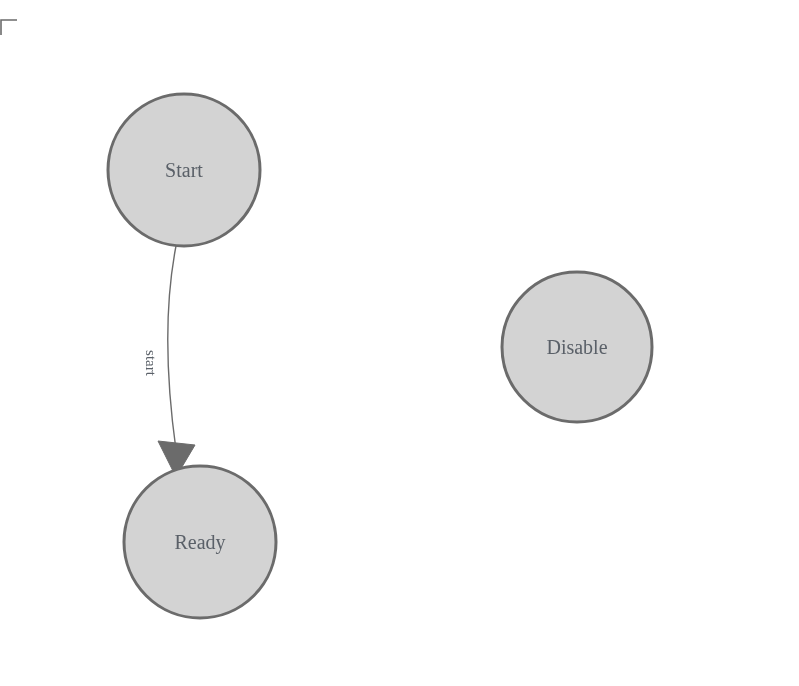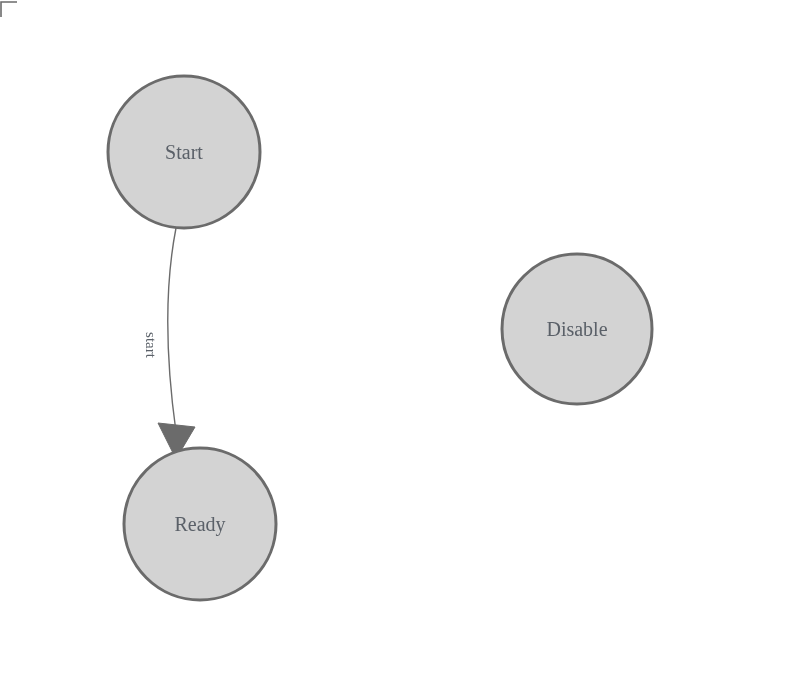--- a/index.html
+++ b/index.html
@@ -11,20 +11,21 @@
     width: 799px;
     height: 686px;
     overflow: hidden;
     font-family: "Liberation Serif", "DejaVu Serif", serif;
   }
   #canvas-root {
     position: relative;
     width: 799px;
     height: 492px;
     background: #ffffff;
+    margin-top: 18px;
   }
   #graph-svg {
     position: absolute;
     top: 0;
     left: 0;
     width: 799px;
     height: 686px;
     display: block;
   }
   .state-node-circle {

